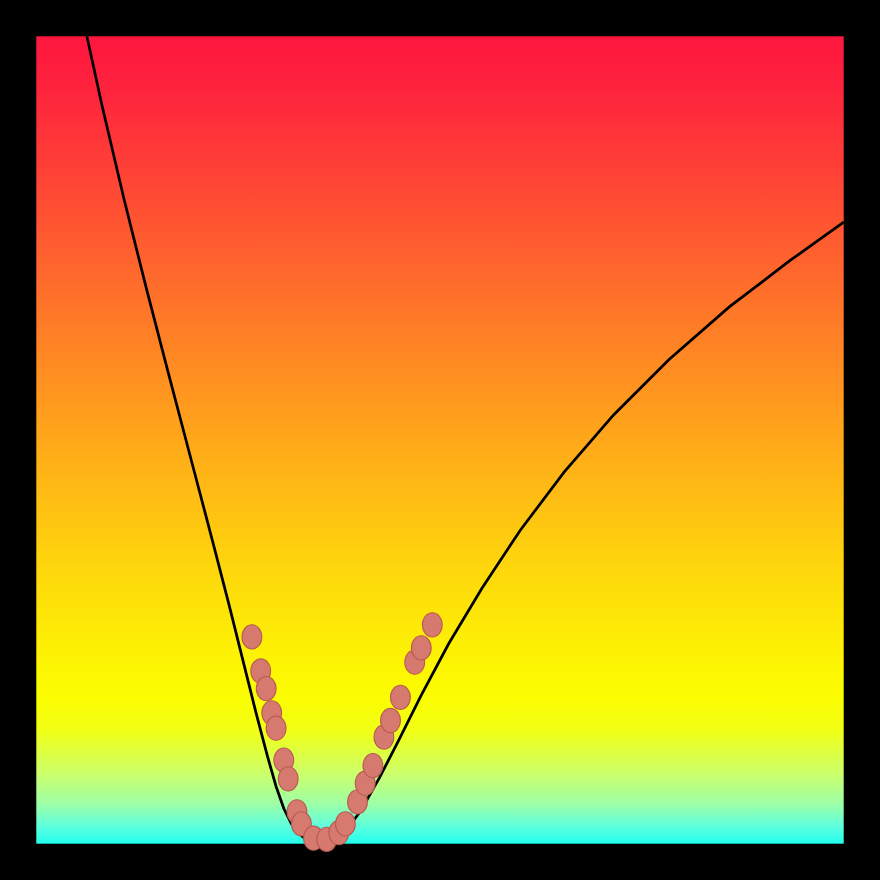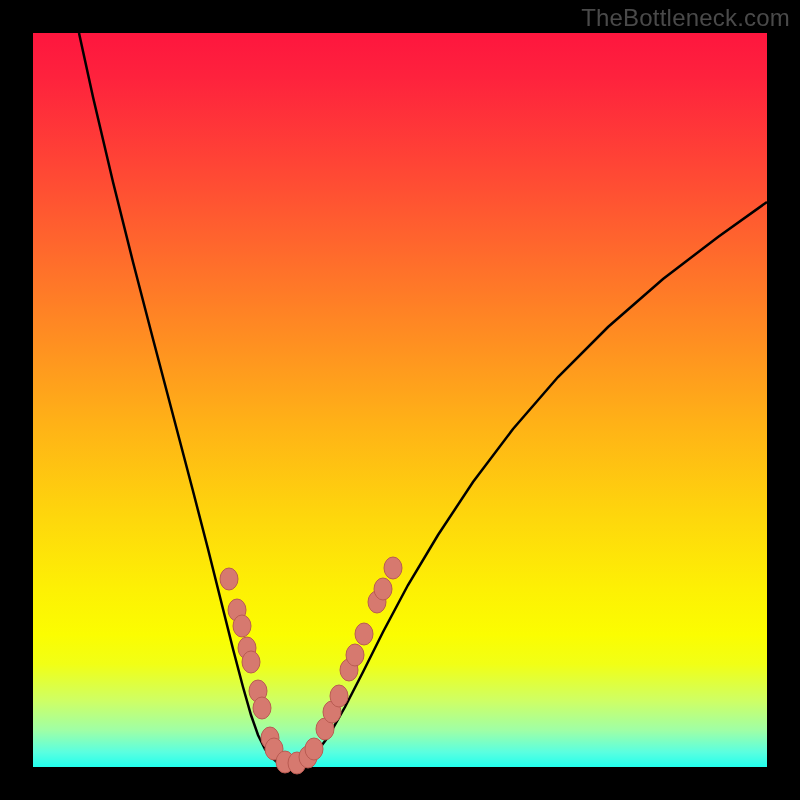--- a/index.html
+++ b/index.html
@@ -58,21 +58,20 @@
     width: 734px;
     height: 734px;
     overflow: visible;
   }
 </style>
 </head>
 <body>
 
 <div class="frame">
 
-  <div class="watermark">TheBottleneck.com</div>
 
   <div class="plot-area">
     <svg class="svg-layer" viewBox="0 0 734 734" preserveAspectRatio="none">
       <g>
         <path fill="none" stroke="#000" stroke-width="2.5" d="M46 0 L60 64 L80 149 L100 229 L120 306 L140 382 L160 458 L175 516 L190 576 L200 616 L210 654 L218 682 L225 702 L232 716 L238 724 L245 730 L252 733 L258 734"></path>
         <path fill="none" stroke="#000" stroke-width="2.5" d="M258 734 L268 732 L280 724 L295 704 L312 674 L330 639 L350 599 L375 552 L405 502 L440 449 L480 396 L525 344 L575 294 L630 246 L685 204 L734 169"></path>
       </g>
       <g>
           <ellipse cx="196" cy="546" rx="9" ry="11" fill="#d6796f" stroke="#b95b52" stroke-width="1"></ellipse>
           <ellipse cx="204" cy="577" rx="9" ry="11" fill="#d6796f" stroke="#b95b52" stroke-width="1"></ellipse>

